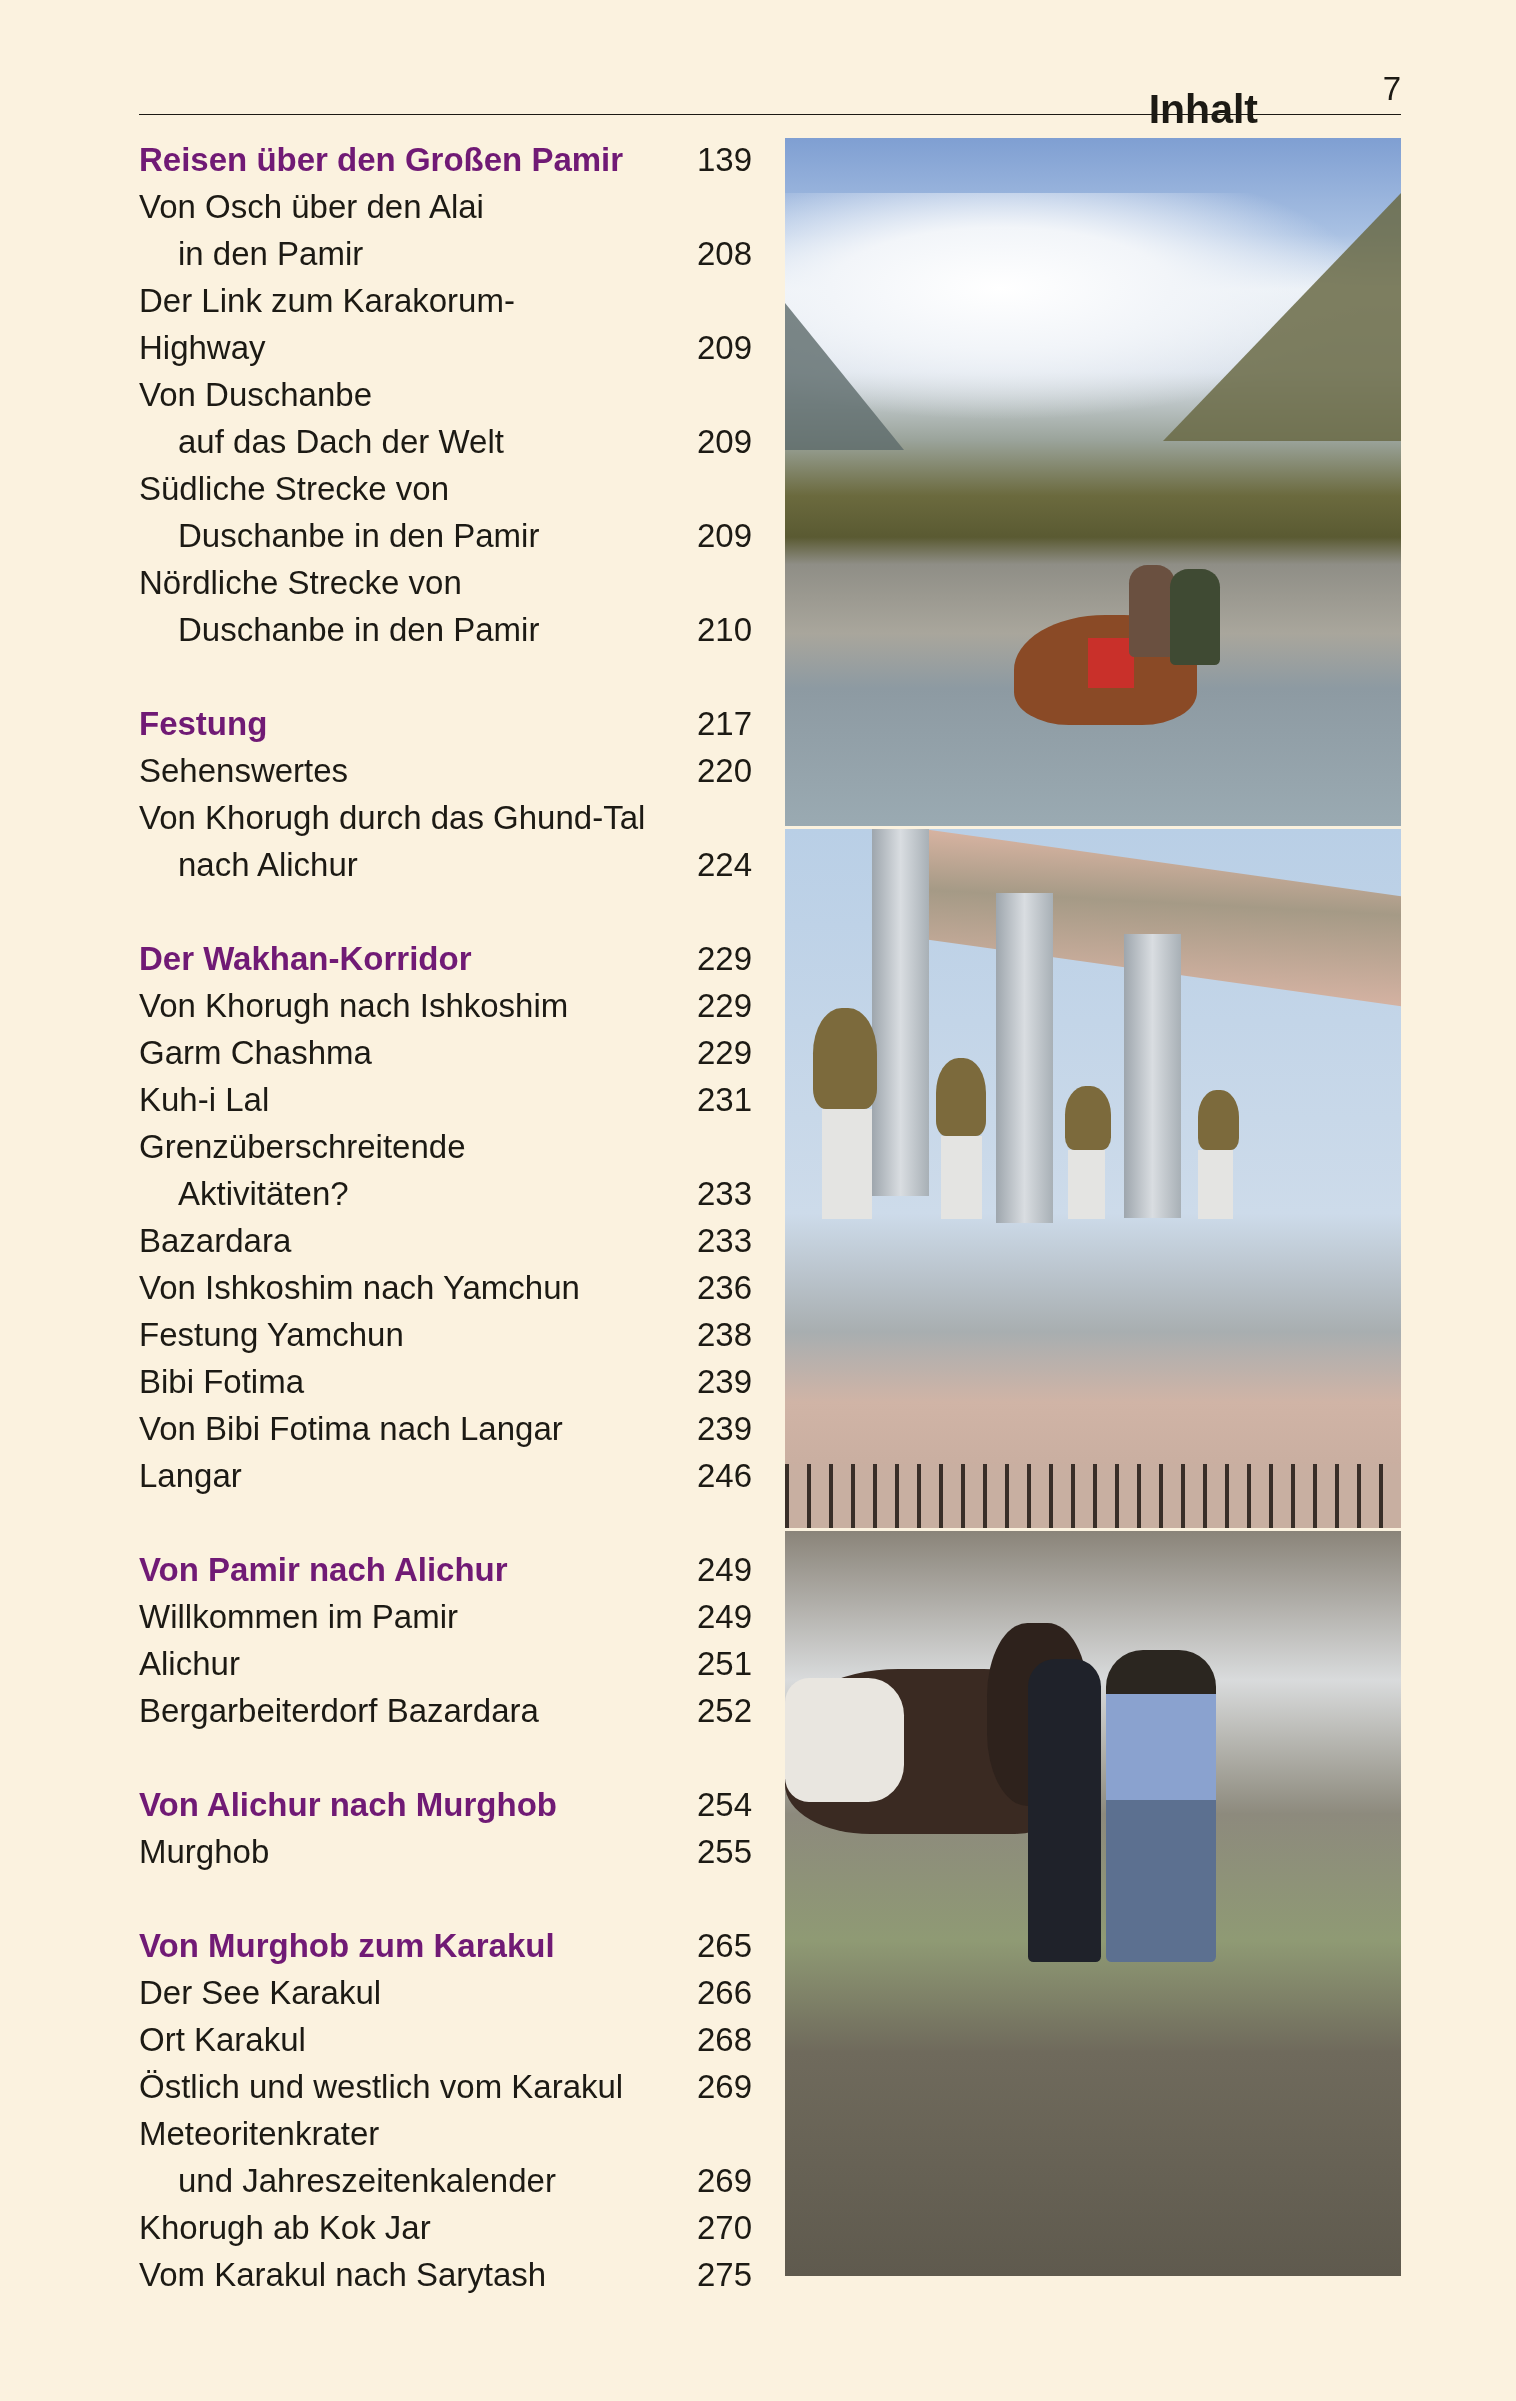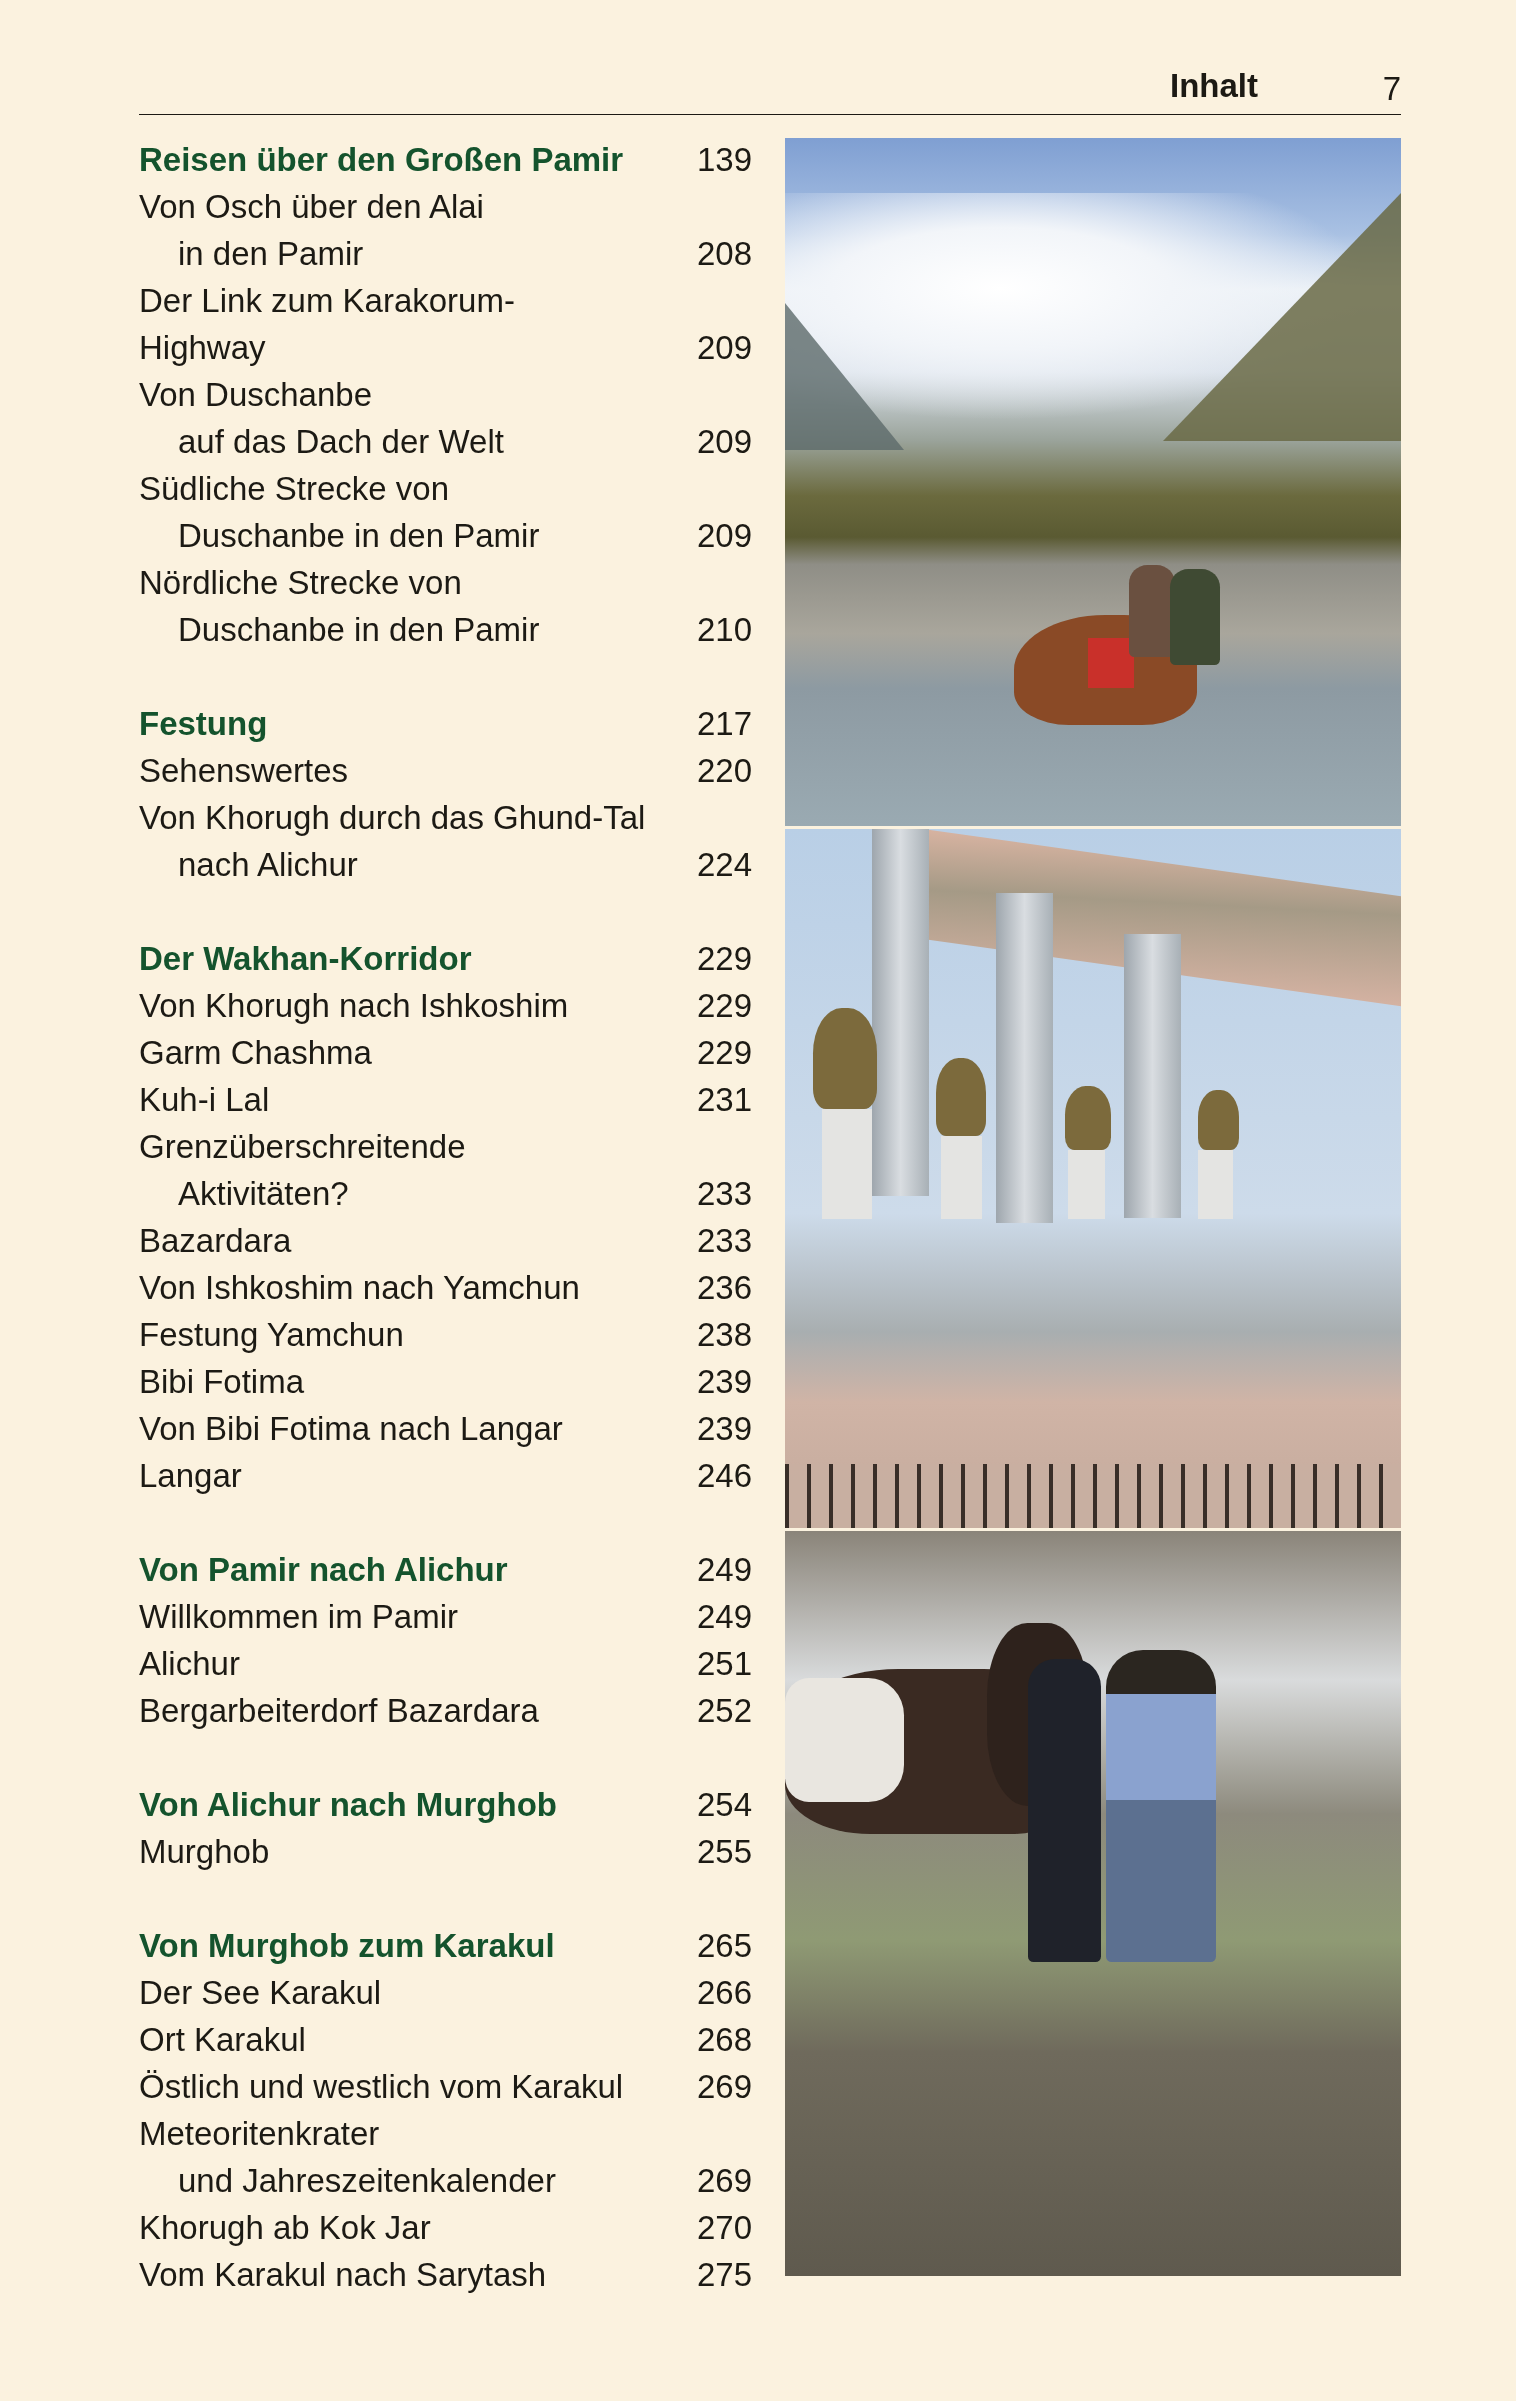--- a/index.html
+++ b/index.html
@@ -9,38 +9,38 @@
     font-family:"Liberation Sans", "DejaVu Sans", sans-serif;
     color:#1c1a14;
     position:relative;
     overflow:hidden;
   }
   .header {
     position:absolute; left:139px; top:66px; width:1262px; height:48px;
     border-bottom:1.8px solid #1c1a14;
   }
   .header .section {
-    position:absolute; right:143px; top:1px;
-    font-weight:bold; font-size:33px;
+    position:absolute; right:143px; top:20px;
+    font-weight:bold; font-size:41px;
   }
   .header .pageno {
     position:absolute; right:0; top:3.7px;
     font-size:33px;
   }
   .toc {
     position:absolute; left:139px; top:136px; width:613px;
   }
   .row {
     position:relative; height:47px; line-height:47px;
     font-size:33px; white-space:nowrap;
   }
   .row .title { position:absolute; left:0; top:0; }
   .row.indent .title { left:39px; }
   .row .page { position:absolute; right:0; top:0; }
-  .row.chapter .title { color:#14532d; font-weight:bold; }
+  .row.chapter .title { color:#701a75; font-weight:bold; }
   .gap { height:47px; }
 
   .photos { position:absolute; left:785px; top:138px; width:616px; }
   .photo { position:relative; width:616px; overflow:hidden; margin-bottom:2.8px; }
 
   
   .p1 { height:688px;
     background:linear-gradient(180deg,#7f9fd2 0%,#a9c1e3 14%,#eaf0f6 22%,#d8e0ea 34%,#9aa39a 44%,#6b6a3e 52%,#5a5a32 58%,#8f8e86 62%,#a9a69c 72%,#8d9aa2 80%,#9aaab2 100%);
   }
   .p1 .snow { position:absolute; left:0; top:55px; width:100%; height:238px;

